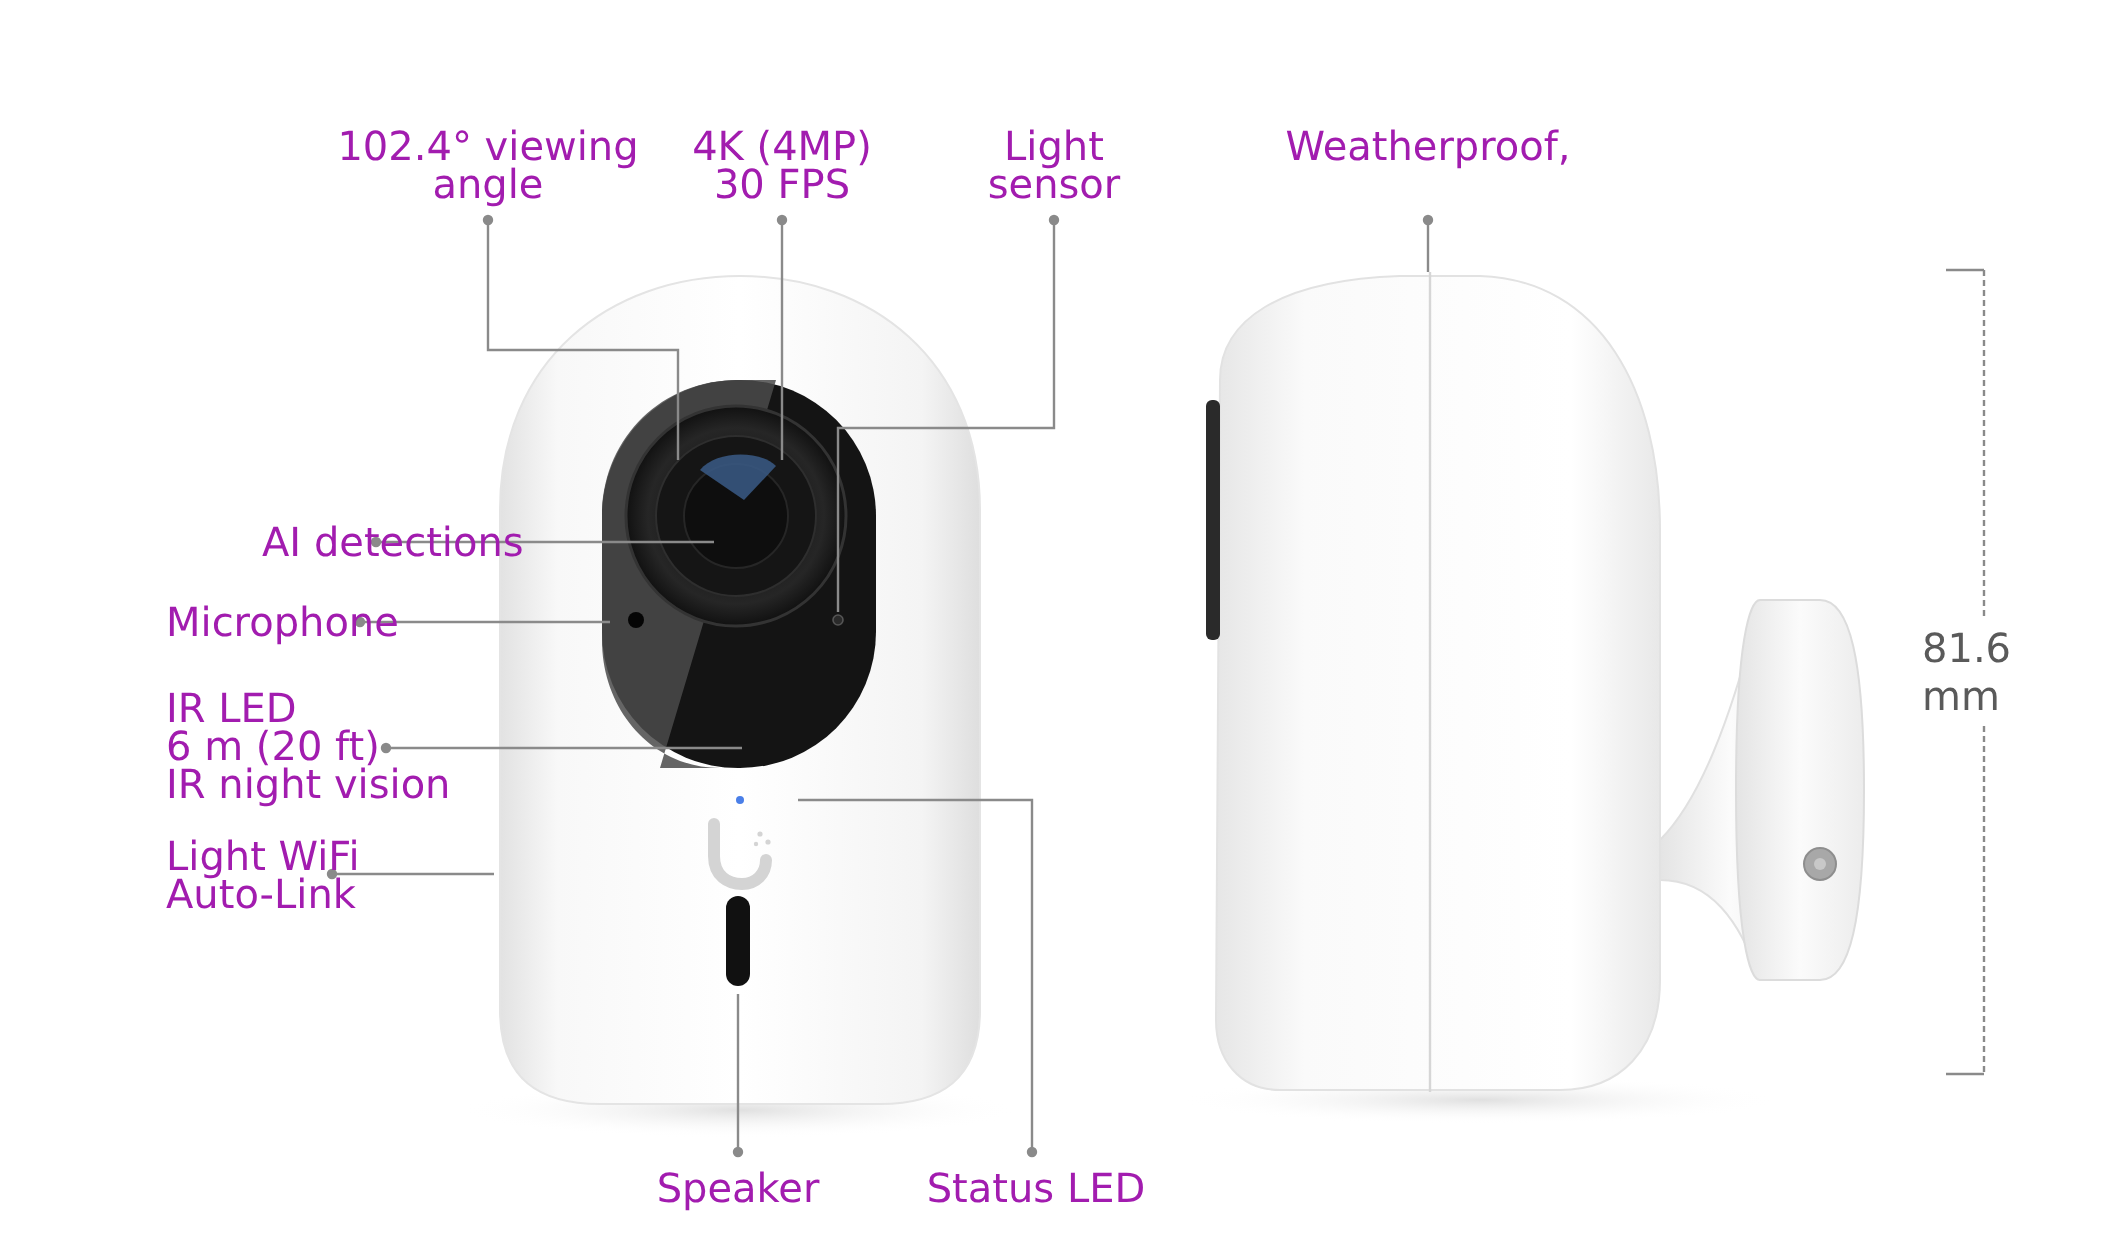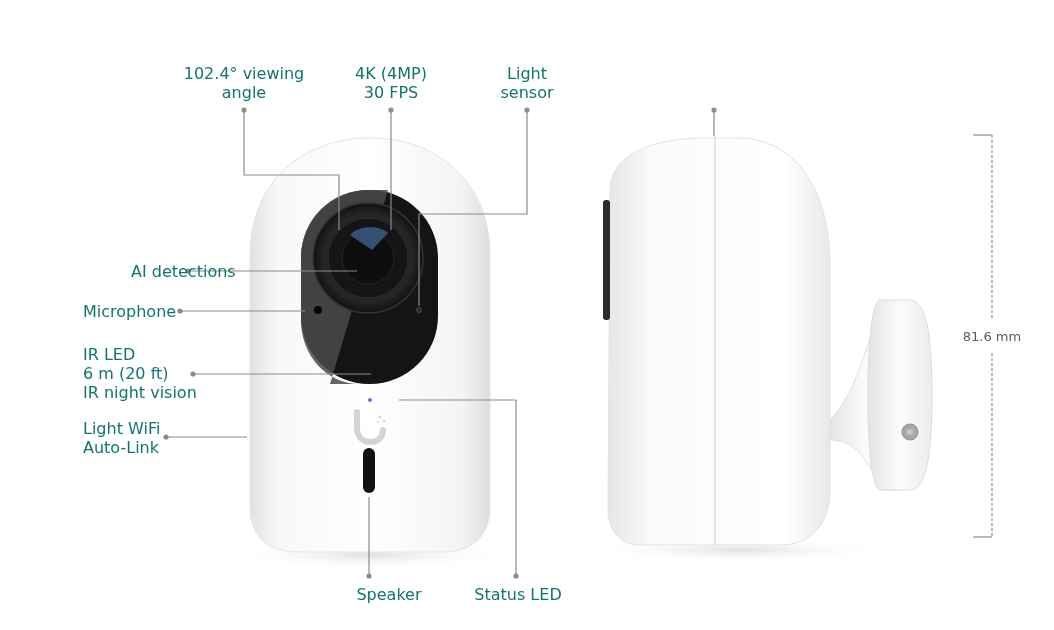--- a/index.html
+++ b/index.html
@@ -1,22 +1,22 @@
 <!DOCTYPE html>
 <html><head>
   <meta charset="utf-8">
   <style>
     html, body { margin: 0; padding: 0; background: #ffffff; }
     body { width: 1054px; height: 630px; position: relative; overflow: hidden;
            font-family: "DejaVu Sans", "Liberation Sans", sans-serif; color: #555555; }
-    .label { position: absolute; font-size: 16px; line-height: 19px; color: #0f766e; white-space: nowrap; }
+    .label { position: absolute; font-size: 20px; line-height: 19px; color: #a21caf; white-space: nowrap; }
     .center { text-align: center; transform: translateX(-50%); }
     .left { text-align: left; }
     svg.overlay { position: absolute; left: 0; top: 0; width: 1054px; height: 630px; }
-    .dim-label { position: absolute; font-size: 13px; color: #5a5a5a; transform: translate(-50%, -50%); background: #fff; padding: 2px 0; }
+    .dim-label { position: absolute; font-size: 20px; color: #5a5a5a; transform: translate(-50%, -50%); background: #fff; padding: 2px 0; }
   </style>
 </head>
 <body>
 
 <svg class="overlay" viewBox="0 0 1054 630" xmlns="http://www.w3.org/2000/svg">
   <defs>
     <linearGradient id="bodyGrad" x1="0" y1="0" x2="1" y2="0">
       <stop offset="0" stop-color="#e2e2e2"></stop>
       <stop offset="0.12" stop-color="#f8f8f8"></stop>
       <stop offset="0.5" stop-color="#ffffff"></stop>
@@ -138,38 +138,39 @@
 </div>
 <div class="label center" style="left:391px; top:64px;">
   <div>4K (4MP)</div>
   <div>30 FPS</div>
 </div>
 <div class="label center" style="left:527px; top:64px;">
   <div>Light</div>
   <div>sensor</div>
 </div>
 <div class="label center" style="left:714px; top:64px;">
+  <div>Weatherproof,</div>
 </div>
 
 <div class="label left" style="left:83px; top:262px;margin-left:48px;">
   <div>AI detections</div>
 </div>
 <div class="label left" style="left:83px; top:302px;">
   <div>Microphone</div>
 </div>
 <div class="label left" style="left:83px; top:345px;">
   <div>IR LED</div>
   <div>6 m (20 ft)</div>
   <div>IR night vision</div>
 </div>
 <div class="label left" style="left:83px; top:419px;">
   <div>Light WiFi</div>
   <div>Auto-Link</div>
 </div>
 
-<div class="label center" style="left:369px; top:585px;margin-left:20px;">
+<div class="label center" style="left:369px; top:585px;">
   <div>Speaker</div>
 </div>
 <div class="label center" style="left:518px; top:585px;">
   <div>Status LED</div>
 </div>
 
 <div class="dim-label" style="left:992px; top:336px;">81.6 mm</div>
 
 </body></html>

